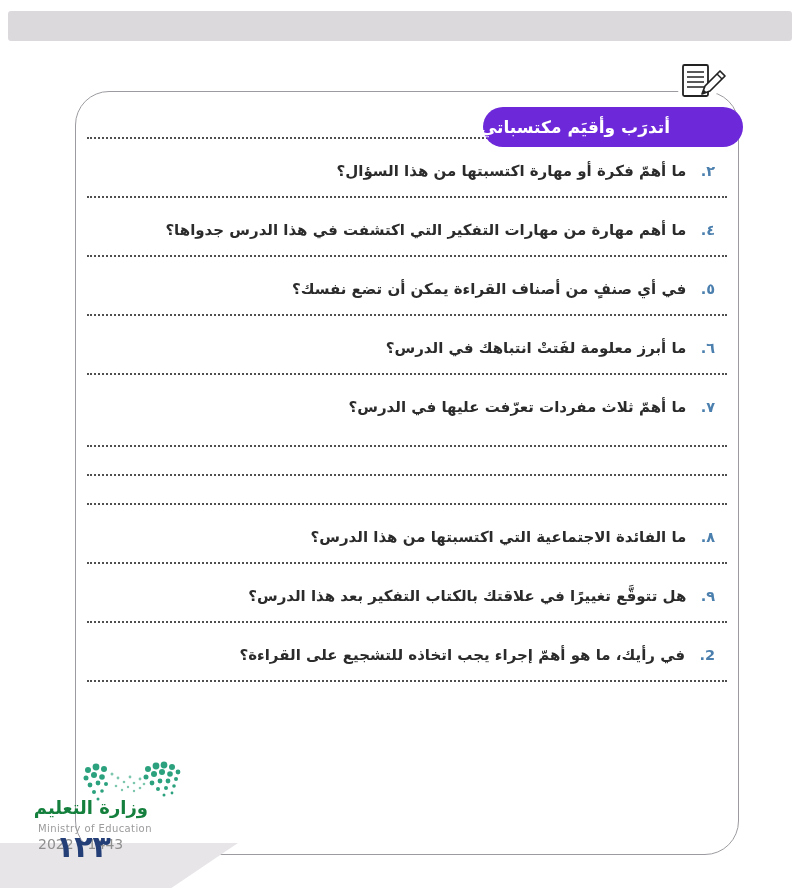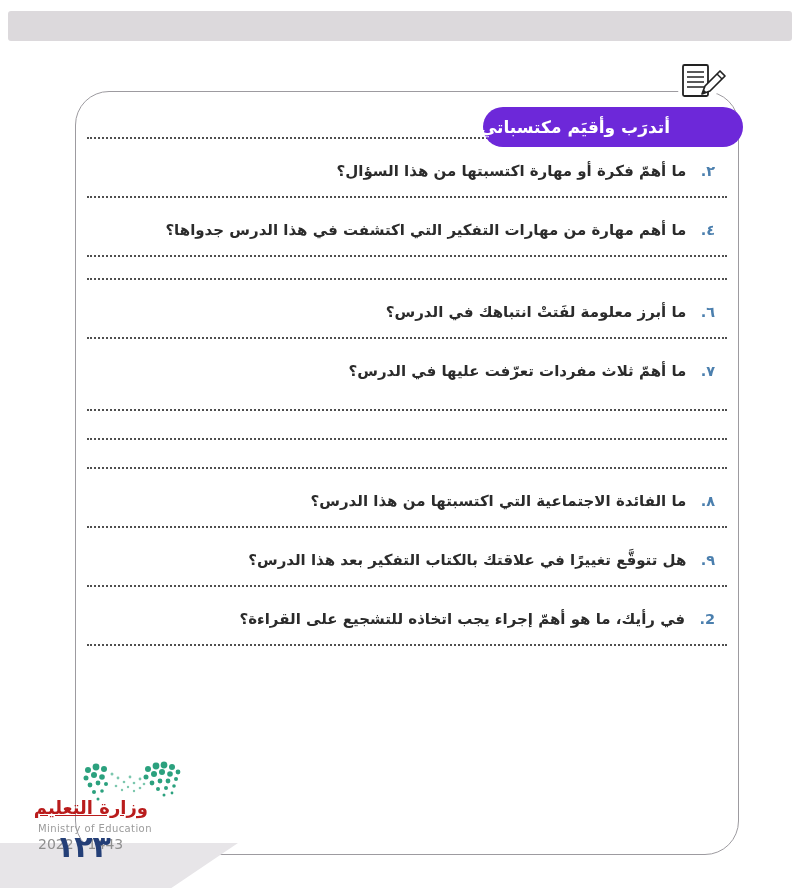--- a/index.html
+++ b/index.html
@@ -44,23 +44,22 @@
   .qa.multi .dotline{margin-top:27px;}
   
   .footer-wedge{
     position:absolute;left:0;top:843px;width:238px;height:45px;
     background:#e7e5e8;z-index:2;
     clip-path:polygon(0 0,100% 0,72% 100%,0 100%);
   }
   .ministry-logo{position:absolute;left:82px;top:760px;z-index:3;}
   .ministry-ar{
     position:absolute;left:36px;top:797px;width:112px;z-index:4;
-    direction:rtl;text-align:center;color:#b91c1c;font-weight:bold;font-size:18px;
+    direction:rtl;text-align:center;color:#15803d;font-weight:bold;font-size:18px;
     white-space:nowrap;
-    text-decoration:underline;
   }
   .ministry-en{
     position:absolute;left:38px;top:823px;z-index:4;
     color:#9b9b9b;font-size:10px;letter-spacing:.4px;white-space:nowrap;
   }
   .footer-year{
     position:absolute;left:38px;top:836px;z-index:3;
     color:#8f8f8f;font-size:14px;white-space:nowrap;
   }
   .page-number{
@@ -112,20 +111,24 @@
 
     <div class="qa">
       <div class="q-row">
         <span class="q-num">٤.</span>
         <span class="q-text">ما أهم مهارة من مهارات التفكير التي اكتشفت في هذا الدرس جدواها؟</span>
       </div>
     <div class="dotline"></div>
       </div>
 
     <div class="qa">
+      <div class="q-row">
+        <span class="q-num">٥.</span>
+        <span class="q-text">في أي صنفٍ من أصناف القراءة يمكن أن تضع نفسك؟</span>
+      </div>
     <div class="dotline"></div>
       </div>
 
     <div class="qa">
       <div class="q-row">
         <span class="q-num">٦.</span>
         <span class="q-text">ما أبرز معلومة لفَتتْ انتباهك في الدرس؟</span>
       </div>
     <div class="dotline"></div>
       </div>

